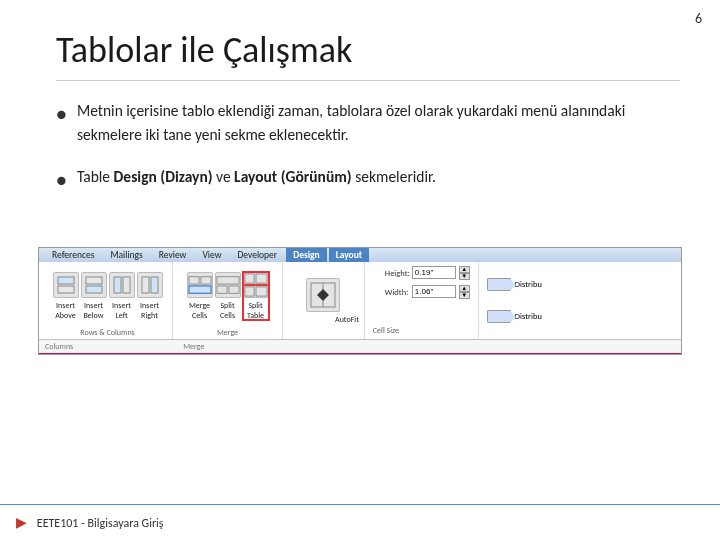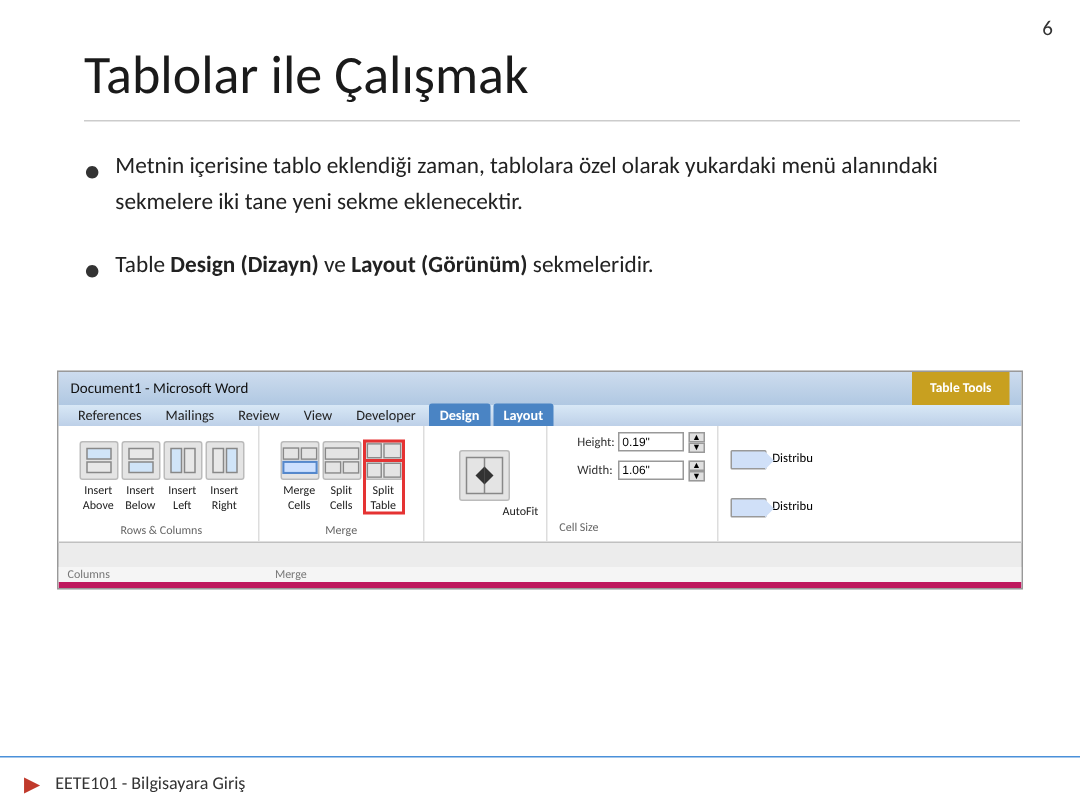--- a/index.html
+++ b/index.html
@@ -308,24 +308,20 @@
       <span class="bullet-text">
         <span>Table </span><span class="bold">Design (Dizayn)</span><span> ve </span><span class="bold">Layout (Görünüm)</span><span> sekmeleridir.</span>
       </span>
     </div>
   </div>
 </div>
 
 <div class="word-wrap">
   <div class="word-img-container">
 
-    <div class="mock-titlebar">
-      <span class="mock-title-text">Document1 - Microsoft Word</span>
-      <span class="mock-table-tools">Table Tools</span>
-    </div>
 
     <div class="mock-tabs-row">
       <div class="mock-tab">References</div>
       <div class="mock-tab">Mailings</div>
       <div class="mock-tab">Review</div>
       <div class="mock-tab">View</div>
       <div class="mock-tab">Developer</div>
       <div class="mock-tab sel">Design</div>
       <div class="mock-tab sel">Layout</div>
     </div>
@@ -454,21 +450,21 @@
           <div class="mock-distribu-ic"></div>
           <span style="font-size:8.5px;">Distribu</span>
         </div>
         <div class="mock-distribu-btn">
           <div class="mock-distribu-ic"></div>
           <span style="font-size:8.5px;">Distribu</span>
         </div>
       </div>
     </div>
 
-    <div style="background:#f5f5f5;height:14px;border-bottom:4px solid #be185d;display:flex;align-items:center;padding:0 6px;margin-top:16px;">
+    <div style="background:#f5f5f5;height:14px;border-bottom:1px solid #be185d;display:flex;align-items:center;padding:0 6px;">
       <span style="font-size:8px;color:#777;margin-right:50px;">Columns</span>
       <span style="font-size:8px;color:#777;margin-left:60px;">Merge</span>
     </div>
 
   </div>
 </div>
 
 <div class="status-bar">
   <span class="status-arrow">▶</span>
   <span class="status-text">EETE101 - Bilgisayara Giriş</span>

